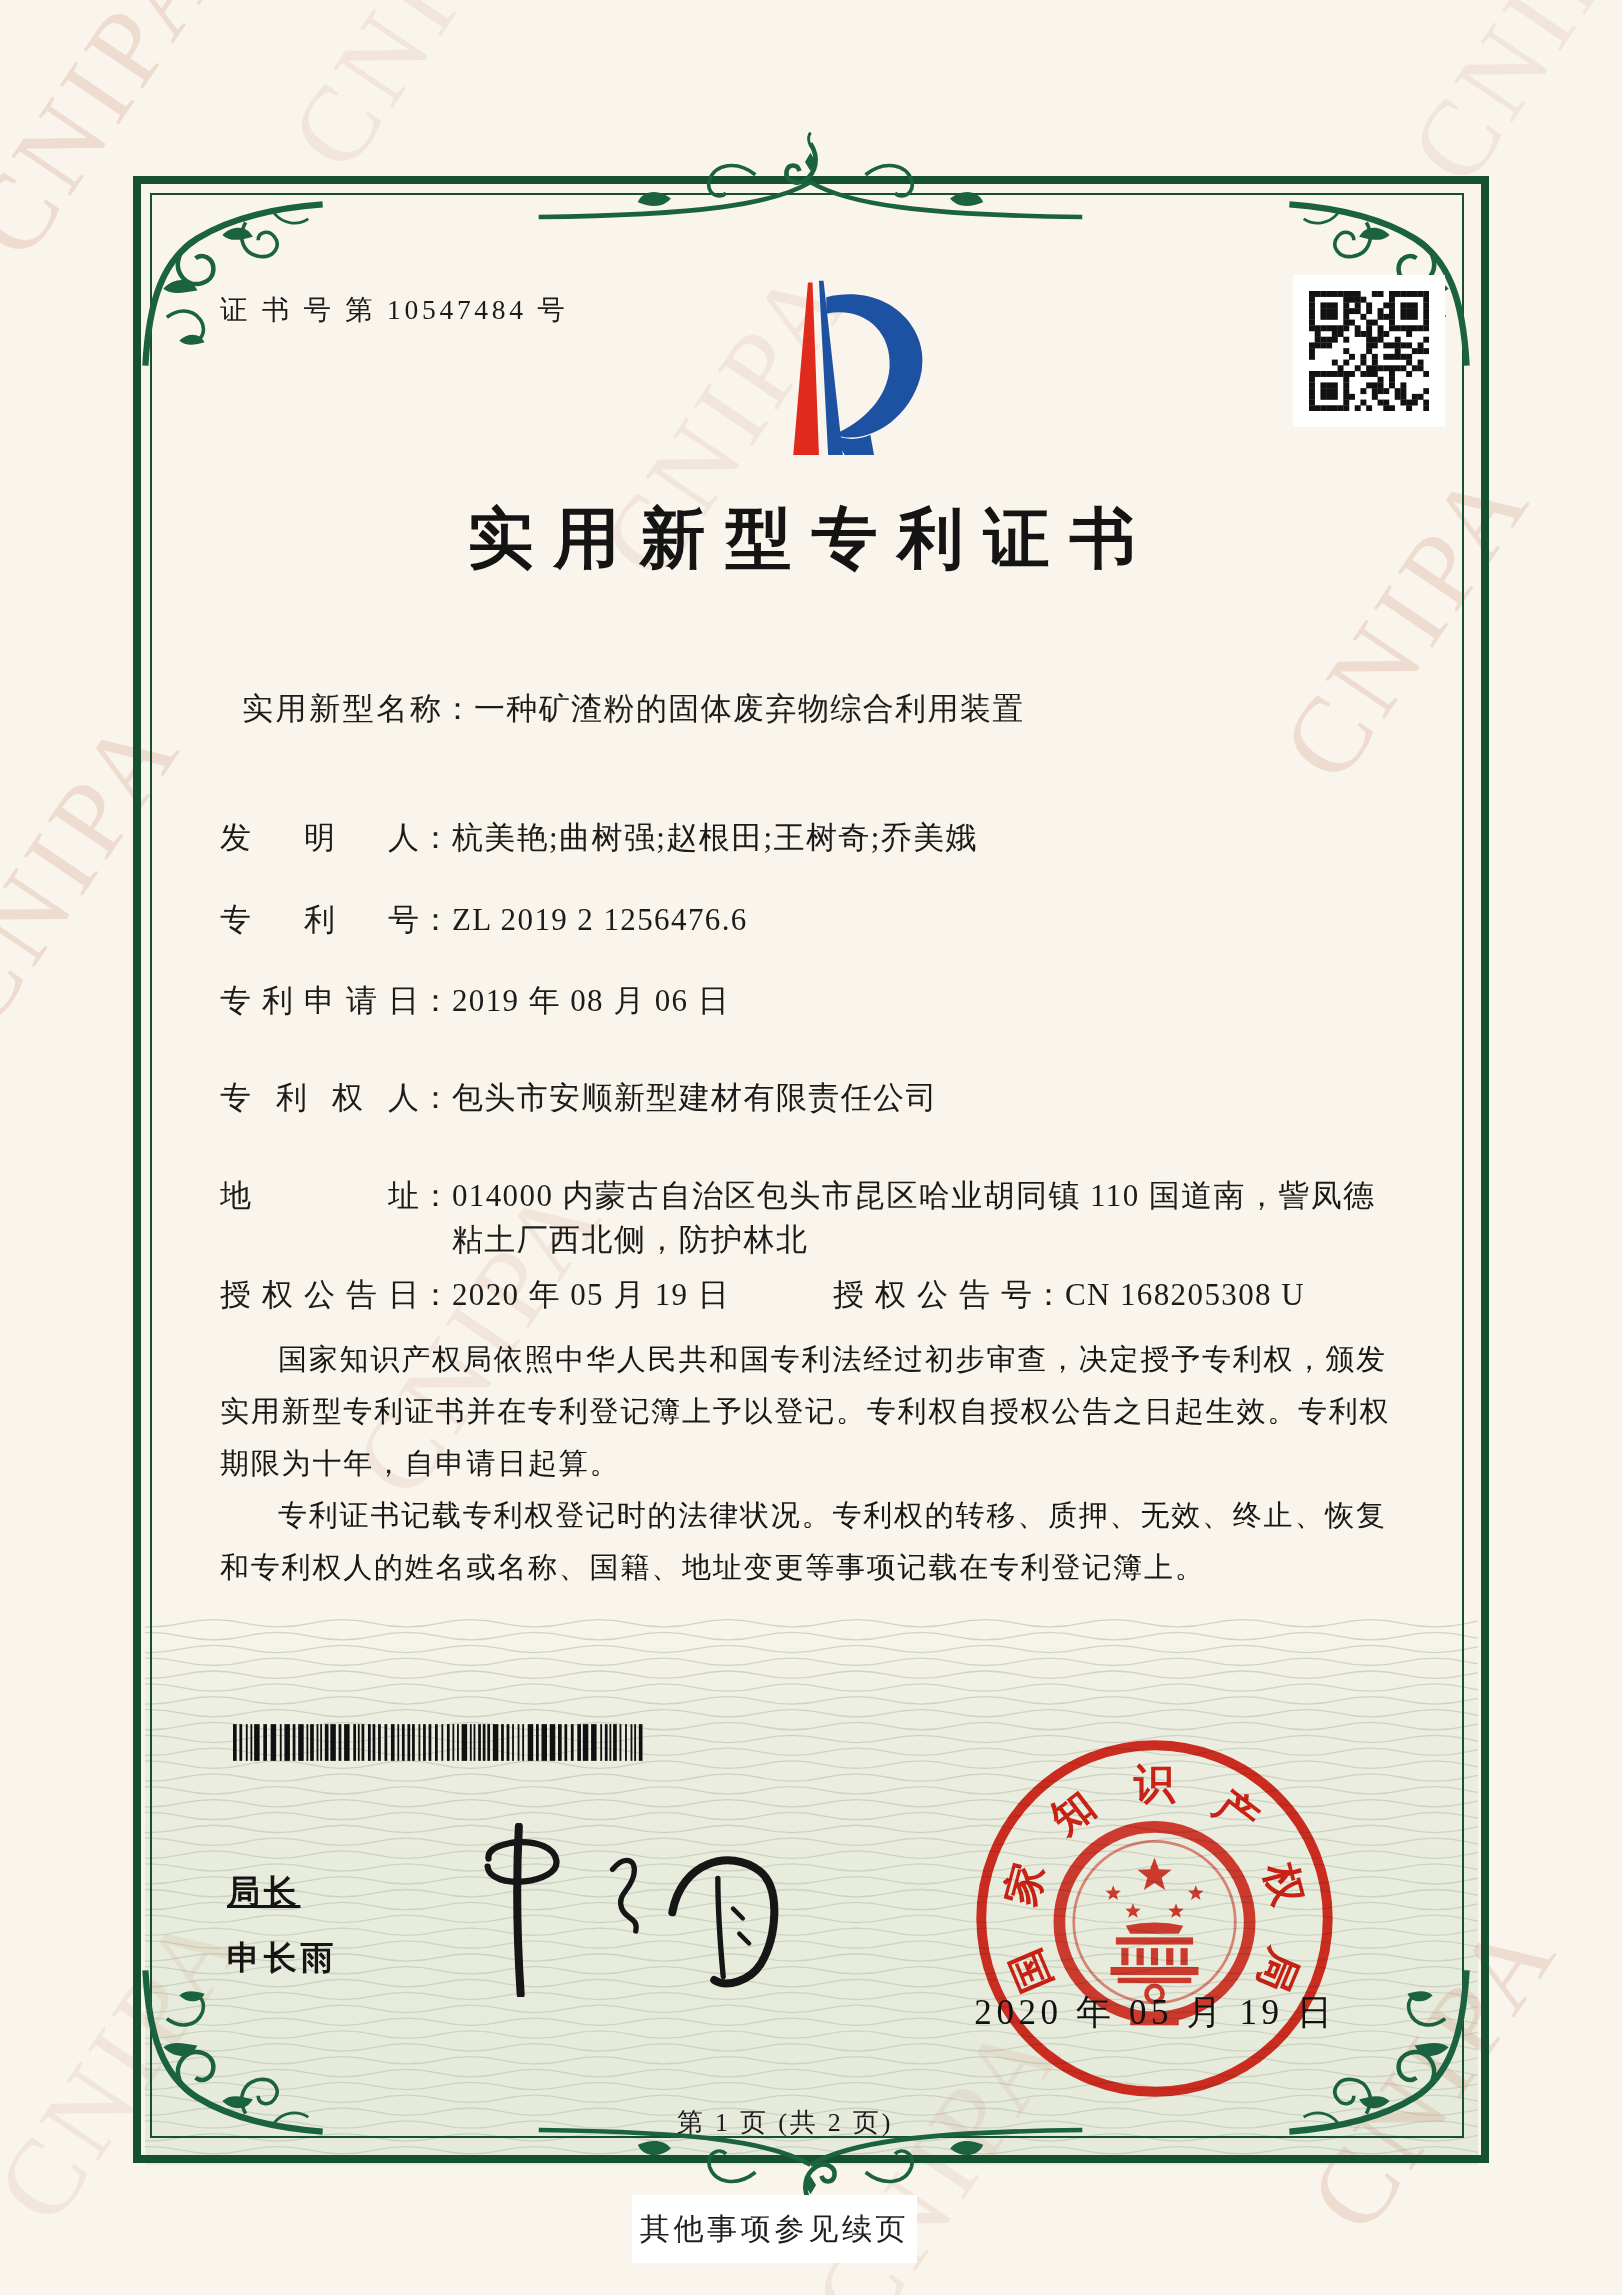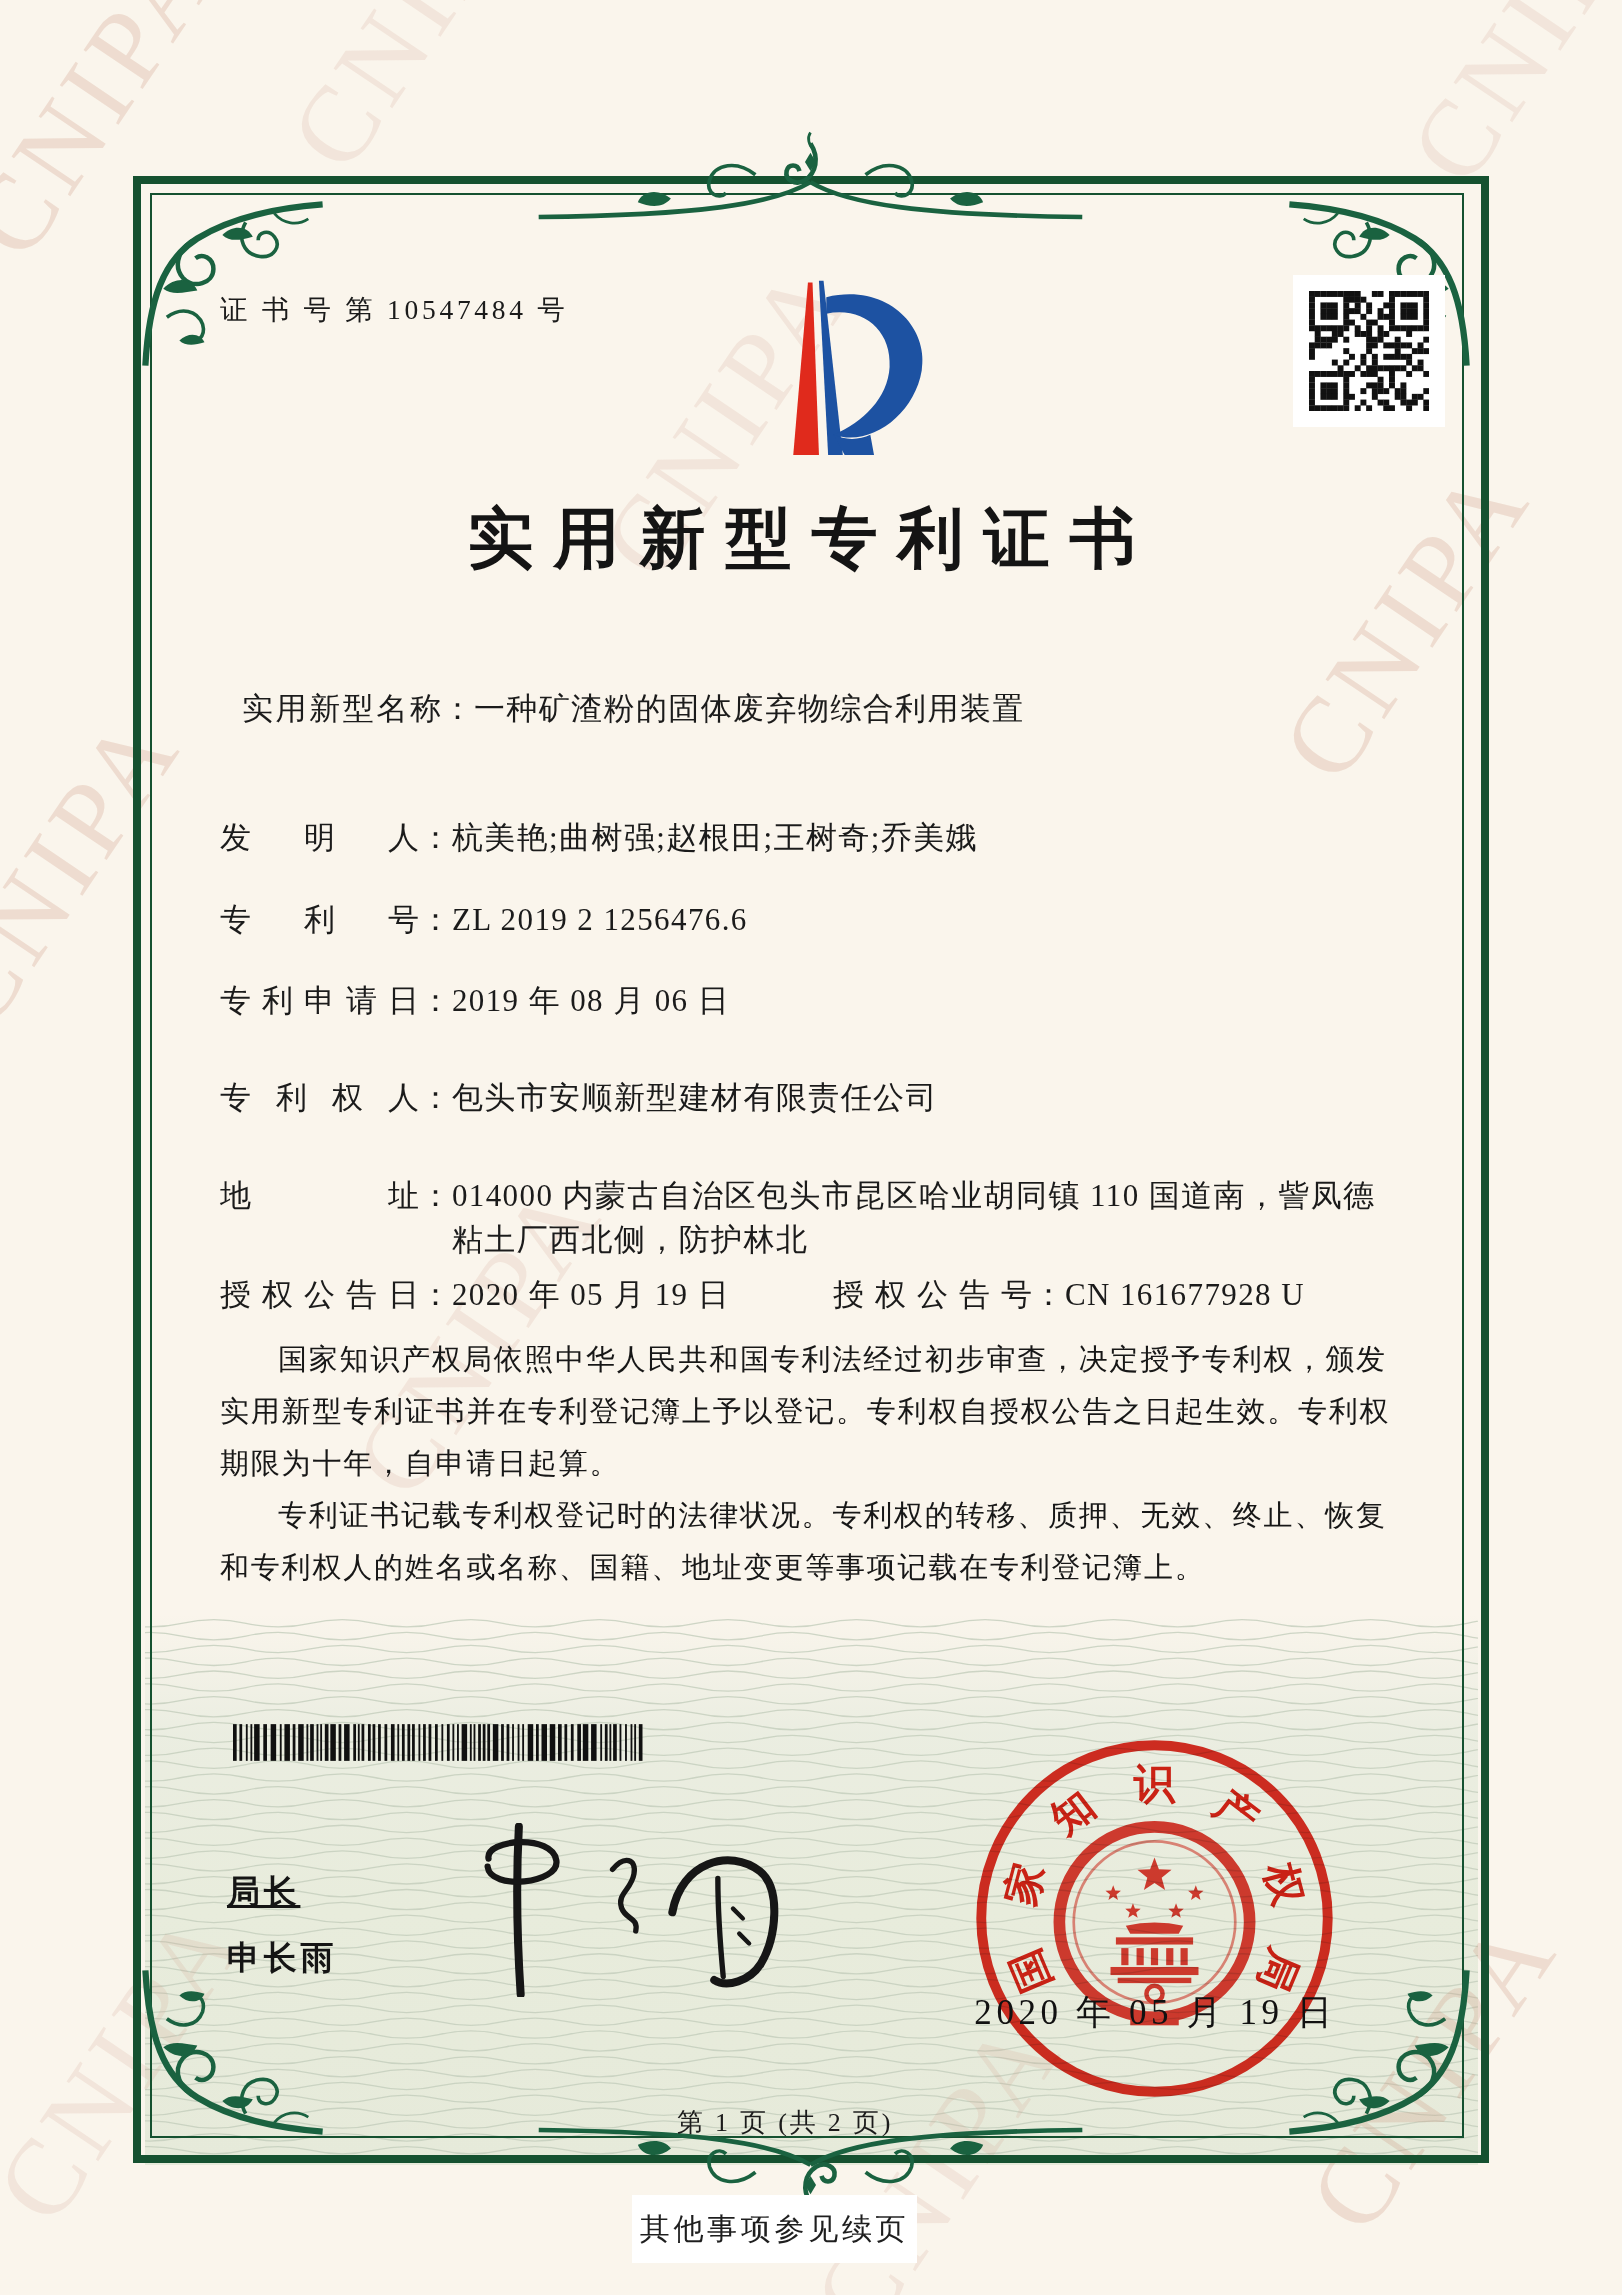--- a/index.html
+++ b/index.html
@@ -473,21 +473,21 @@
   </div>
   <div class="row" style="top:1076px;">
     <span class="flabel">专利权人</span><span class="fcolon">：</span><span class="fvalue">包头市安顺新型建材有限责任公司</span>
   </div>
   <div class="row" style="top:1174px;">
     <span class="flabel">地址</span><span class="fcolon">：</span><span class="fvalue wrap">014000  内蒙古自治区包头市昆区哈业胡同镇 110 国道南，訾凤德粘土厂西北侧，防护林北</span>
   </div>
   <div class="row" style="top:1273px;">
     <span class="flabel">授权公告日</span><span class="fcolon">：</span><span class="fvalue">2020 年 05 月 19 日</span>
     <span class="grant2">
-      <span class="flabel">授权公告号</span><span class="fcolon">：</span><span class="fvalue">CN 161677928 U</span>
+      <span class="flabel">授权公告号</span><span class="fcolon">：</span><span class="fvalue">CN 168205308 U</span>
     </span>
   </div>
 
   <div class="paras">
     <p>国家知识产权局依照中华人民共和国专利法经过初步审查，决定授予专利权，颁发实用新型专利证书并在专利登记簿上予以登记。专利权自授权公告之日起生效。专利权期限为十年，自申请日起算。</p>
     <p>专利证书记载专利权登记时的法律状况。专利权的转移、质押、无效、终止、恢复和专利权人的姓名或名称、国籍、地址变更等事项记载在专利登记簿上。</p>
   </div>
 
   <svg class="barcode" id="barcode" width="415" height="37" viewBox="0 0 452 40">
       <rect x="0" y="0" width="4" height="40" fill="#101010"></rect>

